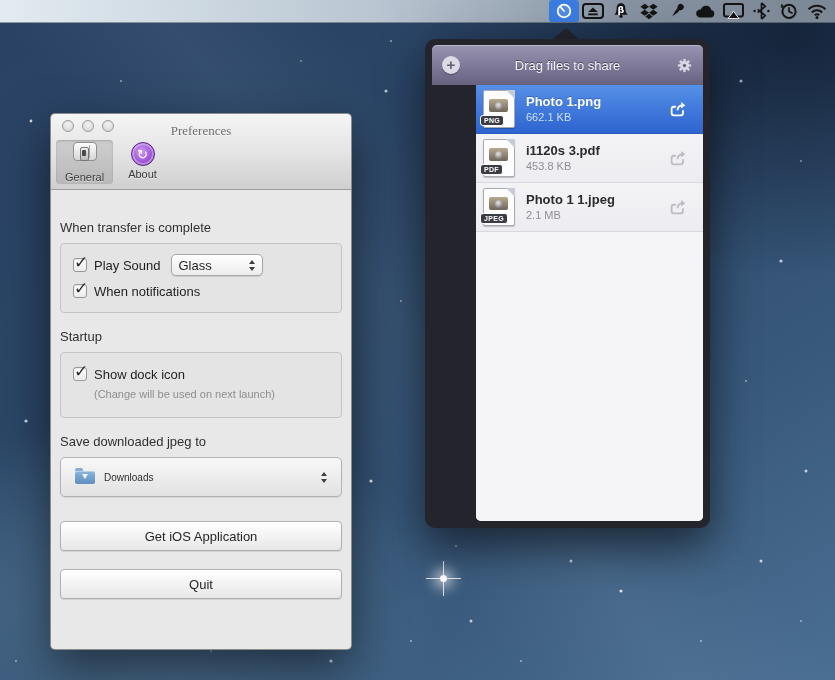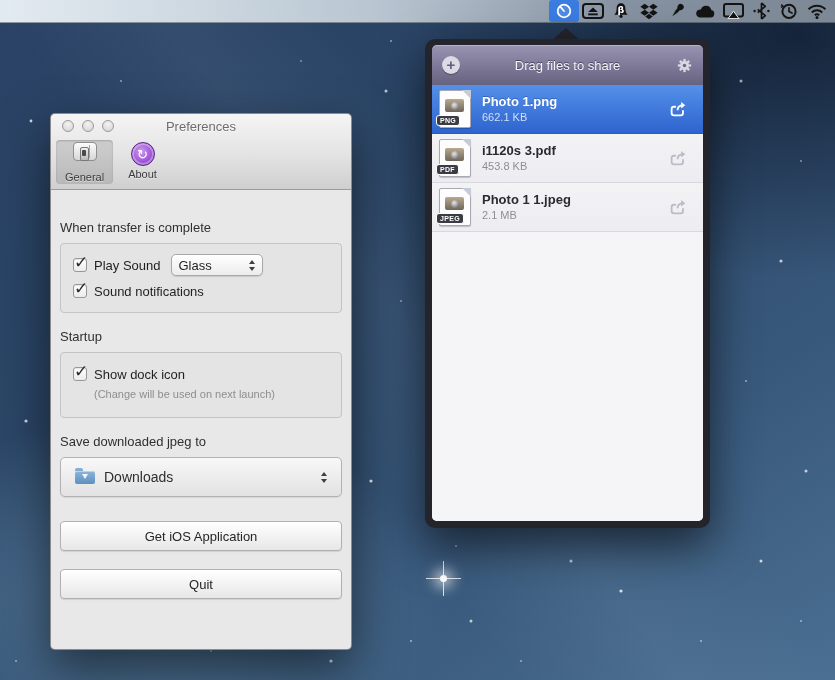--- a/index.html
+++ b/index.html
@@ -86,21 +86,21 @@
     color:#615c78;font-size:15px;font-weight:bold;line-height:17px;text-align:center;
     box-shadow:0 1px 1px rgba(0,0,0,.3);cursor:default;
   }
   .pop-title{
     flex:1;text-align:center;color:#f4f3f8;font-size:13px;
     text-shadow:0 -1px 0 rgba(0,0,0,.45);
   }
   .pop-gear{width:18px;height:18px;display:flex;align-items:center;justify-content:center;}
   .pop-list{
     flex:1;background:#f5f5f8;border-radius:0 0 5px 5px;overflow:hidden;
-    display:flex;flex-direction:column;
+    display:flex;flex-direction:column;margin-left:44px;
   }
   .file-row{
     height:49px;flex:0 0 49px;display:flex;align-items:center;
     padding:0 12px 0 7px;box-sizing:border-box;
     background:linear-gradient(#f3f3f6,#ededf1);
     border-bottom:1px solid #d8d8de;
   }
   .file-row.selected{
     background:linear-gradient(#5590e8,#2d64cf);
     border-bottom:1px solid #2a5cc0;
@@ -140,21 +140,21 @@
     position:absolute;left:50px;top:113px;width:302px;height:537px;
     border-radius:5px;background:#e8e8e8;box-sizing:border-box;
     border:1px solid rgba(0,0,0,.4);
     box-shadow:0 20px 50px rgba(0,0,0,.55);
     overflow:hidden;z-index:4;
   }
   .chrome{
     background:linear-gradient(#f5f5f5 0%, #e3e3e3 55%, #cfcfcf 100%);
     border-bottom:1px solid #9c9c9c;border-radius:5px 5px 0 0;
   }
-  .titlebar{height:25px;position:relative;display:flex;align-items:center;justify-content:center;}
+  .titlebar{height:25px;position:relative;display:flex;align-items:flex-end;justify-content:center;font-family:Liberation Serif, serif;}
   .lights{position:absolute;left:11px;top:6px;display:flex;gap:8px;}
   .light{
     width:12px;height:12px;border-radius:50%;border:1px solid #9b9b9b;box-sizing:border-box;
     background:radial-gradient(circle at 50% 32%, #f3f3f3, #d2d2d2);
   }
   .win-title{font-size:13px;color:#6d6d6d;text-shadow:0 1px 0 rgba(255,255,255,.7);}
   .toolbar{display:flex;gap:6px;padding:1px 5px 5px;height:44px;}
   .tool-item{
     display:flex;flex-direction:column;align-items:center;justify-content:flex-start;
     padding:2px 9px 1px;border-radius:4px;
@@ -200,21 +200,21 @@
     padding:0 7px;box-sizing:border-box;font-size:13px;color:#1f1f1f;
     box-shadow:0 1px 1px rgba(0,0,0,.12);
   }
   .stepper{margin-left:auto;display:flex;flex-direction:column;gap:3px;align-items:center;}
   .tri-up{width:0;height:0;border-left:3.5px solid transparent;border-right:3.5px solid transparent;border-bottom:4.5px solid #3f3f3f;}
   .tri-down{width:0;height:0;border-left:3.5px solid transparent;border-right:3.5px solid transparent;border-top:4.5px solid #3f3f3f;}
   .hint{font-size:11px;color:#8e8e8e;margin:0 0 8px 21px;line-height:14px;}
   .select-big{
     height:40px;border:1px solid #b2b2b2;border-radius:5px;box-sizing:border-box;
     background:linear-gradient(#f8f8f8,#e2e2e2);display:flex;align-items:center;
-    padding:0 14px;font-size:14px;color:#2e2e2e;box-shadow:0 1px 1px rgba(0,0,0,.08);
+    padding:0 14px;font-size:10px;color:#2e2e2e;box-shadow:0 1px 1px rgba(0,0,0,.08);
     margin-top:2px;
   }
   .folder{
     width:20px;height:13px;border-radius:2px;position:relative;margin-right:9px;
     background:linear-gradient(#8cb6da,#5e8fc0);box-shadow:inset 0 1px 0 rgba(255,255,255,.4);
   }
   .folder::before{
     content:"";position:absolute;left:0;top:-3px;width:8px;height:3px;border-radius:2px 2px 0 0;
     background:#84aed3;
   }
@@ -444,21 +444,21 @@
         <div class="select-small">
           <span>Glass</span>
           <div class="stepper">
             <div class="tri-up"></div>
             <div class="tri-down"></div>
           </div>
         </div>
       </div>
       <div class="checkrow">
         <div class="checkbox checked"></div>
-        <span>Sound notifications</span>
+        <span>When notifications</span>
       </div>
     </div>
 
     <div class="section-label">Startup</div>
     <div class="groupbox">
       <div class="checkrow">
         <div class="checkbox checked"></div>
         <span>Show dock icon</span>
       </div>
       <div class="hint">(Change will be used on next launch)</div>

